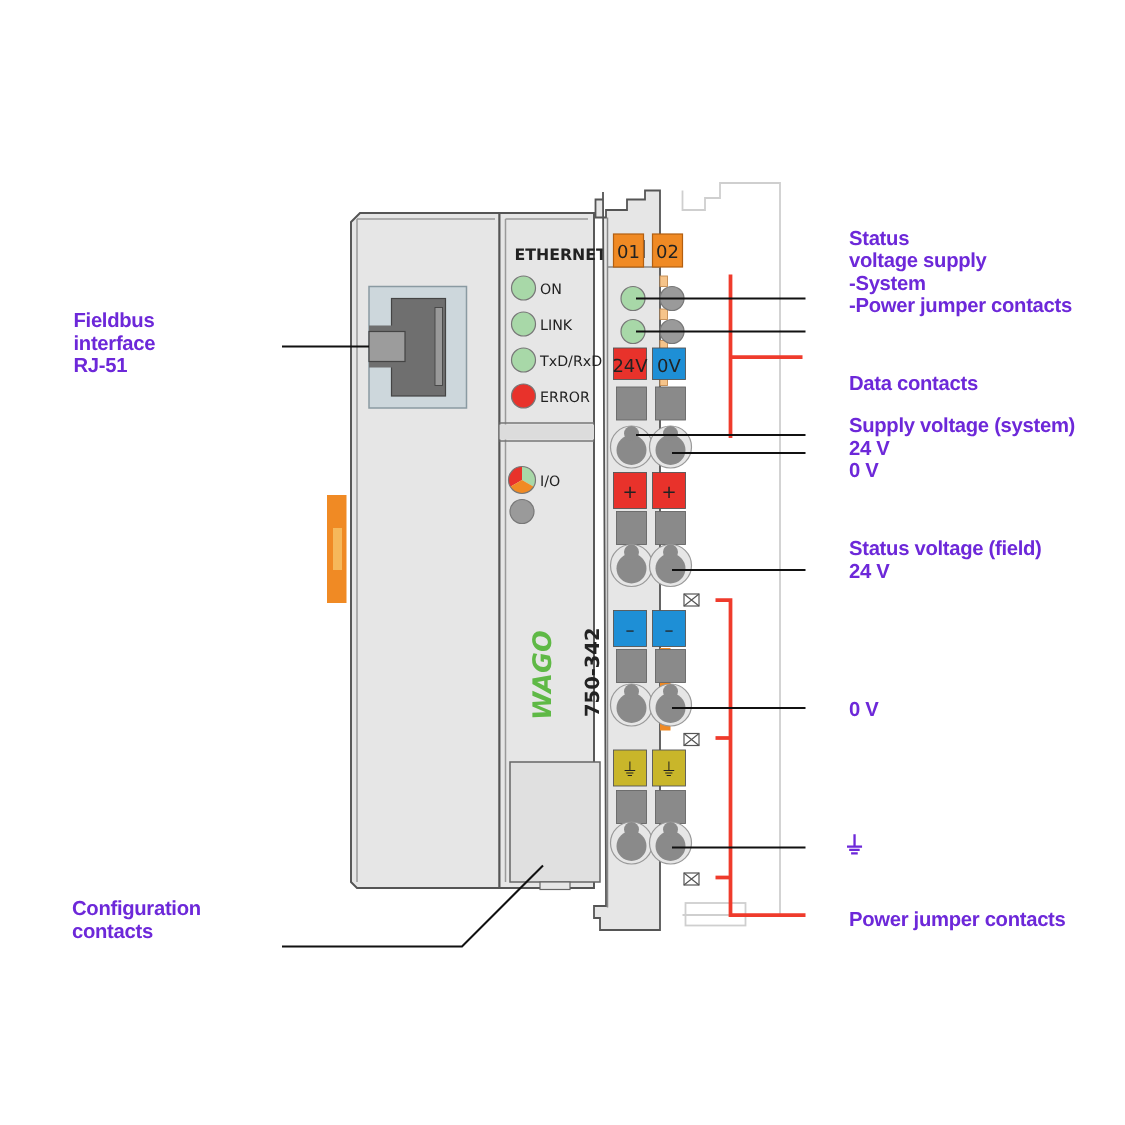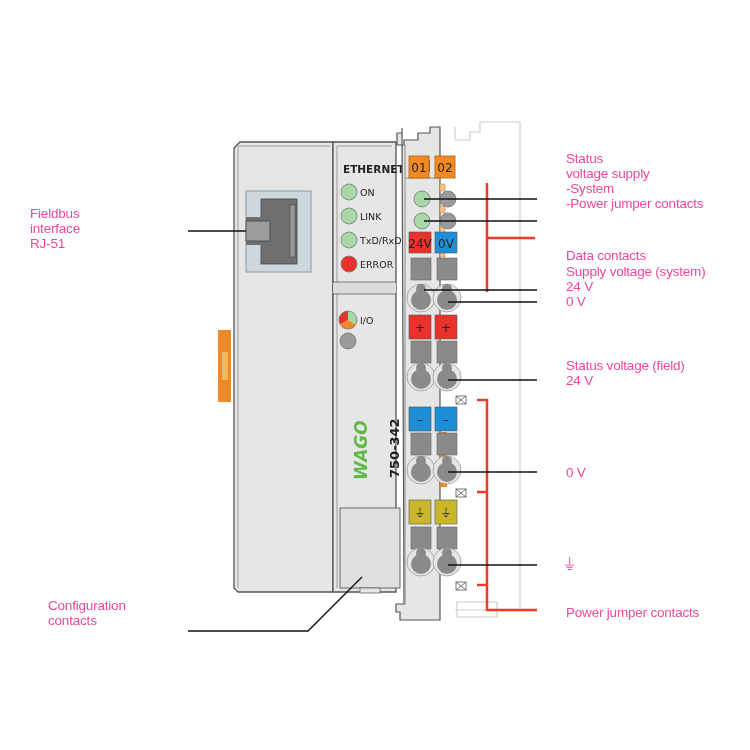--- a/index.html
+++ b/index.html
@@ -1,20 +1,20 @@
 <!DOCTYPE html>
 <html><head>
 <meta charset="utf-8">
 <style>
   html, body { margin: 0; padding: 0; background: #ffffff; }
   body { width: 750px; height: 750px; position: relative; overflow: hidden;
          font-family: "Liberation Sans", sans-serif; }
   svg.diagram { position: absolute; left: 0; top: 0; }
   .lbl { position: absolute; font-family: "Liberation Sans", sans-serif; font-size: 13.5px;
-         line-height: 15px; color: #ec4899; letter-spacing: -0.2px; }
+         line-height: 15px; color: #6d28d9; letter-spacing: -0.2px; font-weight: bold; }
   .lbl div { white-space: nowrap; }
   .led-txt { font-family: "DejaVu Sans", sans-serif; font-size: 9.5px; fill: #222; }
   .eth-txt { font-family: "DejaVu Sans", sans-serif; font-size: 10.5px; font-weight: bold; fill: #222; }
   .term-txt { font-family: "DejaVu Sans", sans-serif; font-size: 12px; fill: #222; }
   .model-txt { font-family: "DejaVu Sans", sans-serif; font-size: 13px; font-weight: bold; fill: #222; }
   .logo-txt { font-family: "DejaVu Sans", sans-serif; font-size: 17px; font-weight: bold; font-style: italic; fill: #5fb946; }
 </style>
 </head>
 <body>
 
@@ -193,38 +193,38 @@
     <line x1="424" y1="199" x2="537" y2="199"></line>
     <line x1="424" y1="221" x2="537" y2="221"></line>
     <line x1="424" y1="290" x2="537" y2="290"></line>
     <line x1="448" y1="302" x2="537" y2="302"></line>
     <line x1="448" y1="380" x2="537" y2="380"></line>
     <line x1="448" y1="472" x2="537" y2="472"></line>
     <line x1="448" y1="565" x2="537" y2="565"></line>
   </g>
 </svg>
 
-<div class="lbl" style="left:30px; top:206px;">
+<div class="lbl" style="left:49px; top:206px;">
   <div>Fieldbus</div>
   <div>interface</div>
   <div>RJ-51</div>
 </div>
 <div class="lbl" style="left:48px; top:598px;">
   <div>Configuration</div>
   <div>contacts</div>
 </div>
 
 <div class="lbl" style="left:566px; top:151px;">
   <div>Status</div>
   <div>voltage supply</div>
   <div>-System</div>
   <div>-Power jumper contacts</div>
 </div>
 <div class="lbl" style="left:566px; top:248px;">Data contacts</div>
-<div class="lbl" style="left:566px; top:264px;">
+<div class="lbl" style="left:566px; top:276px;">
   <div>Supply voltage (system)</div>
   <div>24 V</div>
   <div>0 V</div>
 </div>
 <div class="lbl" style="left:566px; top:358px;">
   <div>Status voltage (field)</div>
   <div>24 V</div>
 </div>
 <div class="lbl" style="left:566px; top:465px;">0 V</div>
 <div class="lbl" style="left:564px; top:557px; font-size:16px;">⏚</div>

